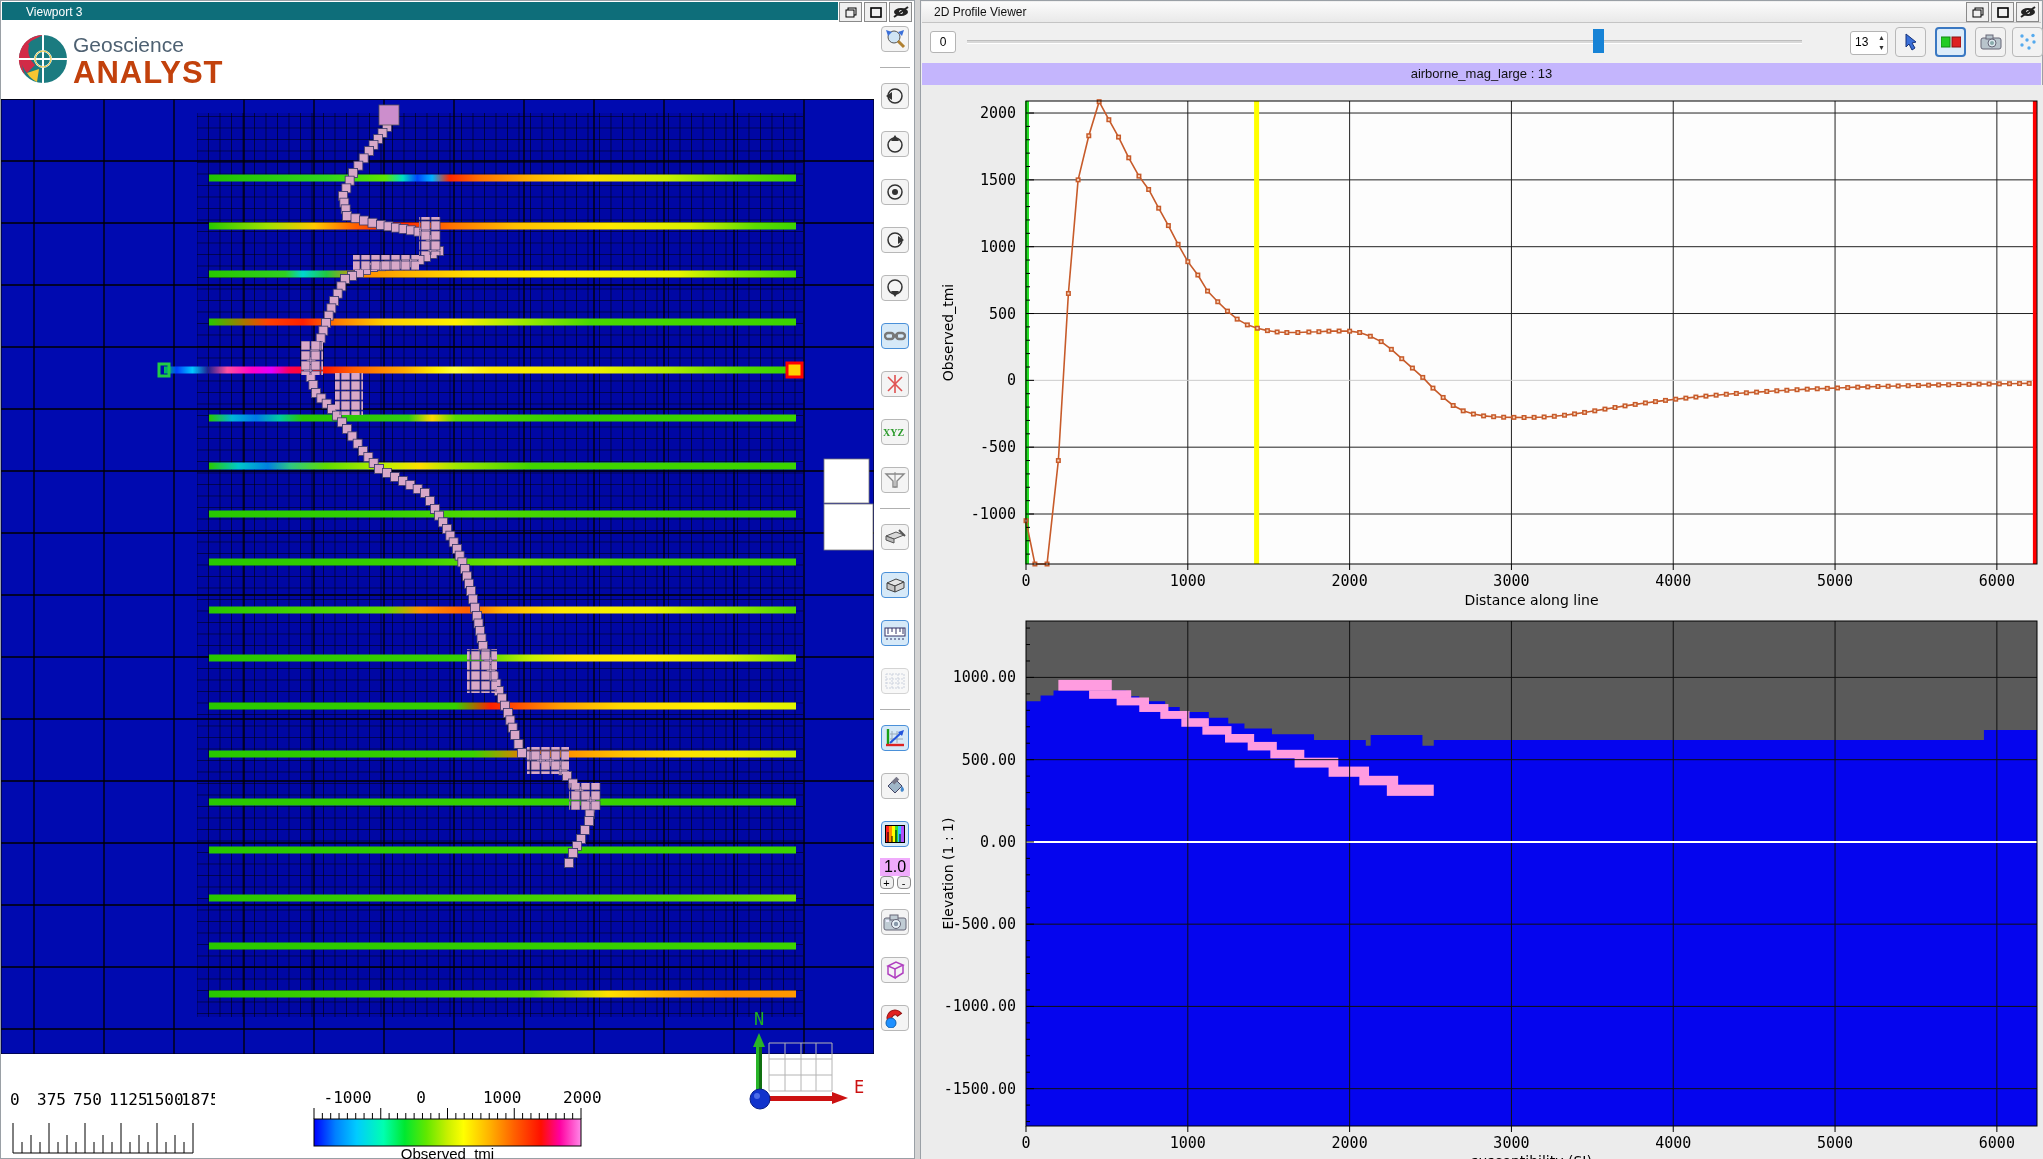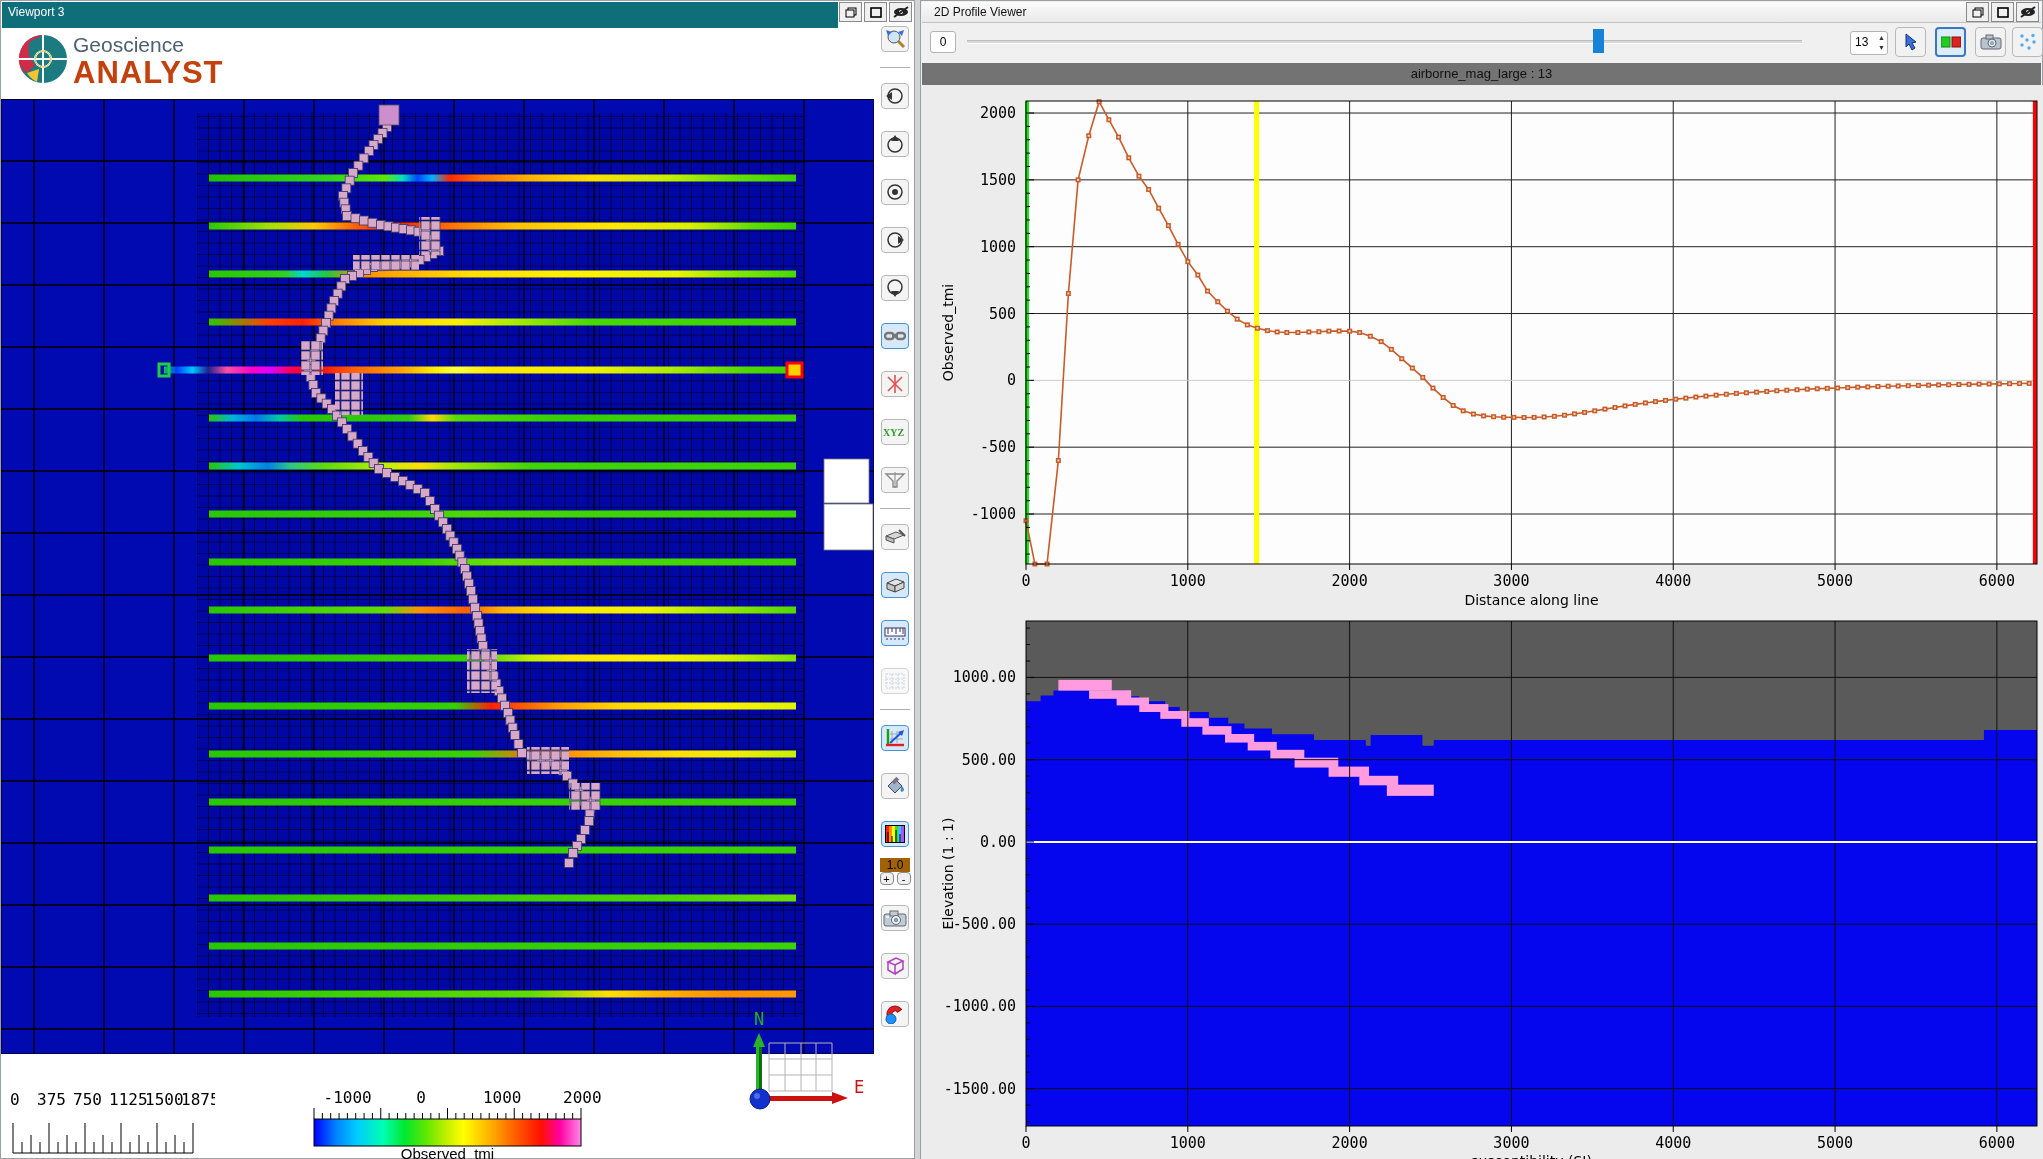--- a/index.html
+++ b/index.html
@@ -1,55 +1,55 @@
 <!DOCTYPE html>
 <html><head>
 <meta charset="utf-8">
 <style>
   * { margin:0; padding:0; box-sizing:border-box; }
   html,body { width:2043px; height:1159px; font-family:"Liberation Sans", sans-serif; background:#e8e8e8; overflow:hidden; }
   #root { position:absolute; top:0; left:0; width:2043px; height:1159px; background:#d4d4d4; }
 
   
   .left-panel { position:absolute; left:0; top:0; width:915px; height:1159px; background:#ffffff; border:1px solid #9aa0a6; }
-  .lp-titlebar { position:absolute; left:1px; top:1px; width:836px; height:26px; background:#0e6e7a; color:#ffffff; font-size:12px; line-height:21px; padding-left:6px; }
+  .lp-titlebar { position:absolute; left:1px; top:1px; width:836px; height:18px; background:#0e6e7a; color:#ffffff; font-size:12px; line-height:21px; padding-left:24px; }
   .win-btns { position:absolute; top:1px; height:21px; display:flex; gap:2px; }
   .lp-winbtns { right:2px; }
   .rp-winbtns { right:3px; }
   .win-btn { width:23px; height:20px; background:#f0f0f0; border:1px solid #8a8a8a; display:flex; align-items:center; justify-content:center; }
   .logo-wrap { position:absolute; left:14px; top:28px; width:320px; height:66px; }
   .logo-text1 { position:absolute; left:58px; top:4px; font-size:21px; color:#4e6172; }
   .logo-text2 { position:absolute; left:58px; top:26px; font-size:31px; font-weight:bold; color:#c2410c; letter-spacing:1px; }
   #map-svg { position:absolute; left:0; top:98px; }
   #compass-svg { position:absolute; left:715px; top:1002px; }
   #scalebar-svg { position:absolute; left:4px; top:1078px; }
   #legend-svg { position:absolute; left:300px; top:1080px; }
 
   
   .lv-toolbar { position:absolute; left:875px; top:14px; width:38px; display:flex; flex-direction:column; align-items:center; }
   .lv-btn { width:28px; height:26px; margin:11px 0; border:1px solid #b8b8b8; border-radius:4px; background:#f4f4f4; display:flex; align-items:center; justify-content:center; }
   .lv-btn.active { background:#d6e9f8; border:1px solid #4a90d9; }
   .lv-sep { width:30px; height:1px; background:#b0b0b0; margin:4px 0; }
-  .lv-scale { font-size:12px; background:#a16207; width:30px; text-align:center; border:0; }
+  .lv-scale { font-size:16px; background:#f0abfc; width:30px; text-align:center; border:0; }
   .lv-pm { display:flex; gap:3px; }
   .lv-pm .win-btn { width:14px; height:13px; border-radius:4px; font-size:11px; line-height:10px; }
 
   
   .right-panel { position:absolute; left:920px; top:0; width:1123px; height:1159px; background:#f0f0f0; border:1px solid #9aa0a6; }
   .rp-titlebar { position:absolute; left:1px; top:1px; right:1px; height:21px; background:linear-gradient(#fbfbfb,#e9e9e9); border-bottom:1px solid #c4c4c4; color:#111; font-size:12px; line-height:21px; padding-left:12px; }
   .rp-toolbar { position:absolute; left:1px; top:22px; right:1px; height:40px; background:#f0f0f0; }
   .num-box { position:absolute; top:8px; height:22px; background:#ffffff; border:1px solid #b4b4b4; border-radius:3px; font-size:12px; text-align:center; line-height:20px; }
   .slider-groove { position:absolute; top:17px; height:4px; background:#d8d8d8; border-top:1px solid #bdbdbd; border-bottom:1px solid #fff; }
   .slider-handle { position:absolute; top:6px; width:11px; height:24px; background:#1783d6; }
   .spinner { position:absolute; top:8px; width:38px; height:24px; background:#fff; border:1px solid #b4b4b4; border-radius:3px; font-size:12px; }
   .spinner .val { position:absolute; left:4px; top:3px; }
   .spinner .arrows { position:absolute; right:2px; top:1px; font-size:7px; line-height:10px; color:#333; }
   .rp-btn { position:absolute; top:4px; width:31px; height:30px; background:#f2f2f2; border:1px solid #b8b8b8; border-radius:4px; display:flex; align-items:center; justify-content:center; }
   .rp-btn.active { background:#ddecf9; border:2px solid #3a78c2; }
-  .chart-title-strip { position:absolute; left:1px; top:62px; right:1px; height:22px; background:#737373; text-align:center; font-size:13px; line-height:22px; color:#111; }
+  .chart-title-strip { position:absolute; left:1px; top:62px; right:1px; height:22px; background:#c4b5fd; text-align:center; font-size:13px; line-height:22px; color:#111; }
   #charts-svg { position:absolute; left:0px; top:84px; }
   text { user-select:none; }
   .tick-label { font-family:"DejaVu Sans Mono", monospace; font-size:15px; fill:#000; }
   .axis-title { font-family:"DejaVu Sans", sans-serif; font-size:14px; fill:#000; }
 </style>
 </head>
 <body>
 
 <div id="root">
 

